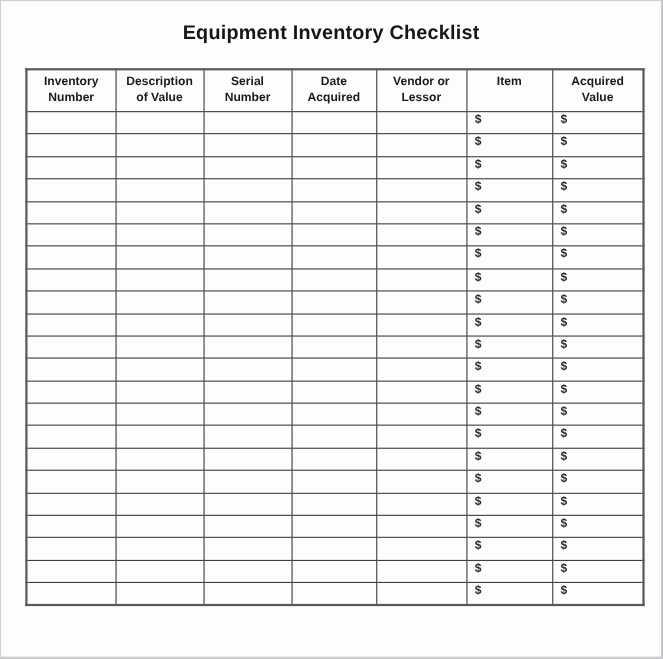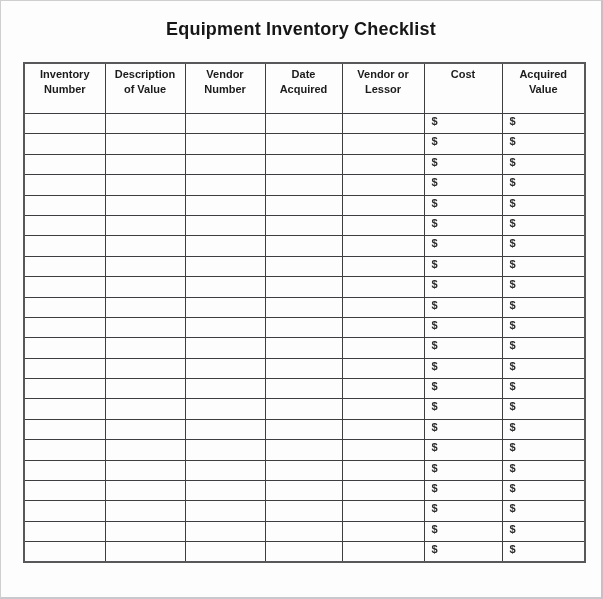--- a/index.html
+++ b/index.html
@@ -45,21 +45,21 @@
     box-sizing: border-box;
     overflow: hidden;
   }
   table.inventory th {
     font-size: 11px;
     font-weight: bold;
     color: #1b1b1b;
     text-align: center;
     vertical-align: top;
     line-height: 15px;
-    padding: 3px 2px 16px 2px;
+    padding: 3px 2px 4px 2px;
     height: 38px;
     white-space: pre-line;
   }
   table.inventory td {
     height: 20.4px;
     font-size: 11px;
     font-weight: 600;
     color: #2e2e2e;
     vertical-align: top;
     text-align: left;
@@ -83,27 +83,27 @@
       <col style="width:82px">
       <col style="width:78px">
       <col style="width:83px">
     </colgroup>
     <thead>
       <tr>
         <th>Inventory
 Number</th>
         <th>Description
 of Value</th>
-        <th>Vendor
+        <th>Serial
 Number</th>
         <th>Date
 Acquired</th>
         <th>Vendor or
 Lessor</th>
-        <th>Cost</th>
+        <th>Item</th>
         <th>Acquired
 Value</th>
       </tr>
     </thead>
     <tbody>
         <tr>
           <td></td>
           <td></td>
           <td></td>
           <td></td>

